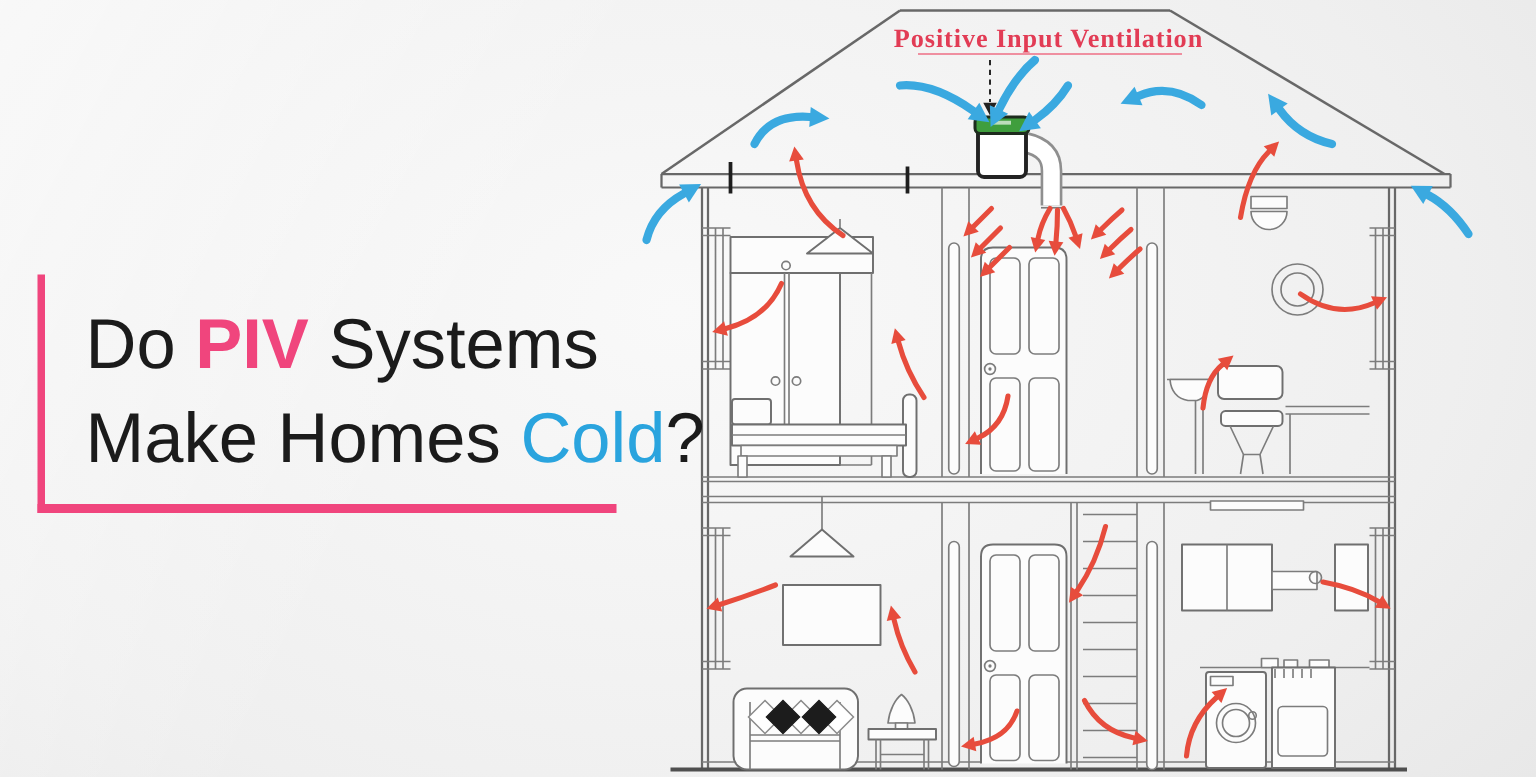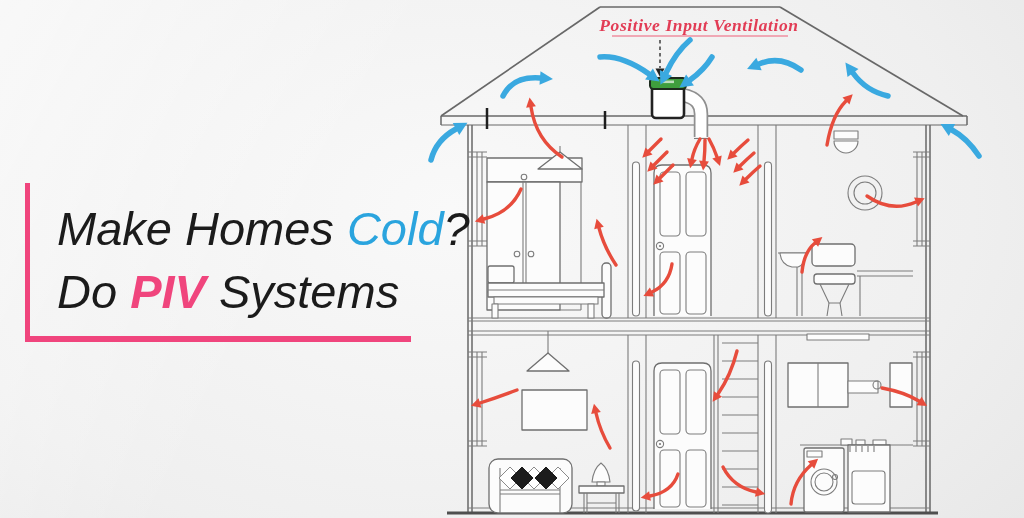--- a/index.html
+++ b/index.html
@@ -5,21 +5,20 @@
   html,body{margin:0;padding:0;}
   :root{
     --accent-pink:#f0457d; --accent-blue:#2aa4de; --label-red:#e23c55;
     --arrow-red:#e74c3c; --arrow-blue:#3aa9e0; --unit-green:#3f9e3d;
     --line-gray:#686868; --text-dark:#1b1b1b;
   }
   .scene{
     position:relative;width:1024px;height:518px;overflow:hidden;
     font-family:"Liberation Sans",sans-serif;
     background:radial-gradient(ellipse 950px 640px at 44% 40%, #f9f9f9 0%, #efefef 55%, #e1e1e1 100%);
-    font-style:italic;
   }
   .streak{
     position:absolute;inset:0;pointer-events:none;
     background:linear-gradient(118deg, rgba(255,255,255,.6) 0%, rgba(255,255,255,0) 34%);
   }
   svg{position:absolute;left:0;top:0;}
   .ln{fill:none;stroke:var(--line-gray);stroke-width:1.5;stroke-linejoin:round;}
   .lt{fill:none;stroke:#7c7c7c;stroke-width:1.1;stroke-linejoin:round;}
   .lw{fill:#fcfcfc;stroke:#6f6f6f;stroke-width:1.3;stroke-linejoin:round;}
   .lwt{fill:#fcfcfc;stroke:#7c7c7c;stroke-width:1.1;stroke-linejoin:round;}
@@ -281,16 +280,16 @@
         <path d="M723 467 Q733 487 756 492" class="rstroke"></path>
         <polygon points="765.2831754572666,494.0180816211449 754.9505975570047,496.8272512377786 757.0494024429953,487.1727487622214" class="rhead"></polygon>
         <path d="M791 504 Q793 481 811 465" class="rstroke"></path>
         <polygon points="818.1003885274947,458.6885435311158 814.2819573638199,468.6922020342973 807.7180426361801,461.3077979657027" class="rhead"></polygon>
         <path d="M882 388 Q904 392 919 401" class="rstroke"></path>
         <polygon points="927.1461827942692,405.8877096765615 916.458390968188,405.23601505301997 921.541609031812,396.76398494698003" class="rhead"></polygon>
       </g>
   </svg>
 
   <div class="title">
+    <div class="hline"><span>Do </span><span class="pink">PIV</span><span> Systems</span></div>
     <div class="hline"><span>Make Homes </span><span class="blue">Cold</span><span>?</span></div>
-    <div class="hline"><span>Do </span><span class="pink">PIV</span><span> Systems</span></div>
   </div>
 </div>
 
 </body></html>

